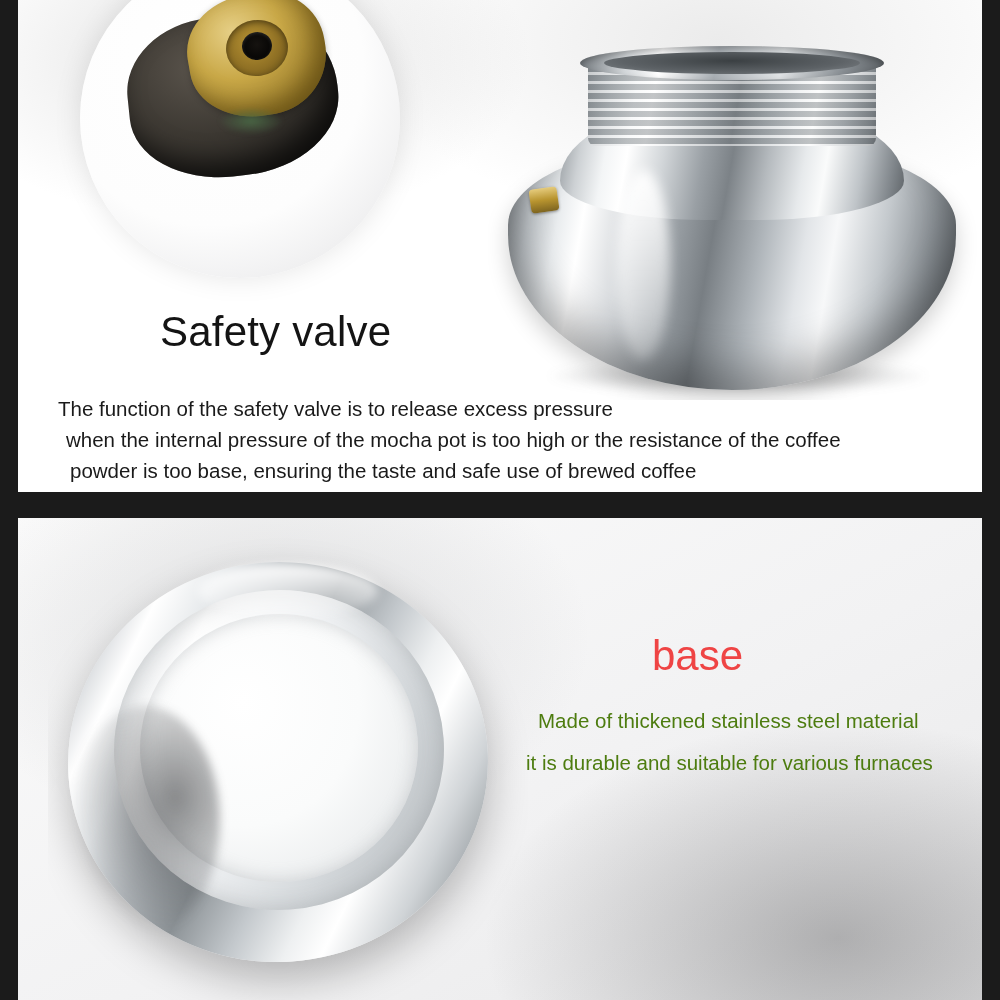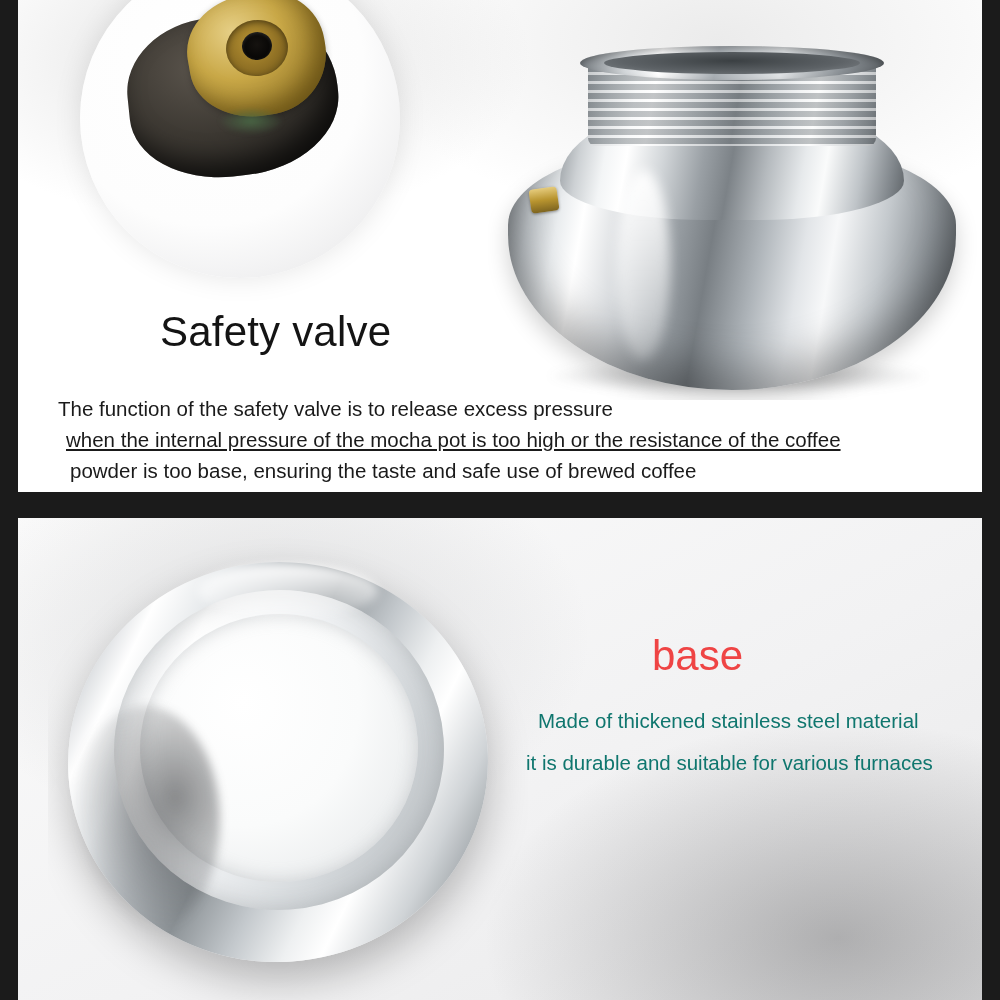--- a/index.html
+++ b/index.html
@@ -247,21 +247,21 @@
     left: 40px;
     top: 393px;
     width: 880px;
   }
   #sv-lines .ln {
     font-size: 20.5px;
     color: #1a1a1a;
     line-height: 31px;
     white-space: nowrap;
   }
-  #sv-lines .ln:nth-child(2) { padding-left: 8px; text-decoration: underline; }
+  #sv-lines .ln:nth-child(2) { padding-left: 8px; }
   #sv-lines .ln:nth-child(3) { padding-left: 12px; }
 
   
   #base-backdrop {
     position: absolute;
     left: 0; top: 0;
     width: 964px; height: 482px;
     background:
       radial-gradient(ellipse 460px 300px at 250px 120px, rgba(150,152,155,0.28) 0%, rgba(255,255,255,0) 70%),
       radial-gradient(ellipse 520px 320px at 820px 420px, rgba(60,60,62,0.35) 0%, rgba(255,255,255,0) 68%),
@@ -344,21 +344,21 @@
     color: #ef4444;
   }
   #base-lines {
     position: absolute;
     left: 498px;
     top: 182px;
     width: 460px;
   }
   #base-lines .ln {
     font-size: 20.5px;
-    color: #0f766e;
+    color: #4d7c0f;
     line-height: 42px;
     white-space: nowrap;
   }
   #base-lines .ln:nth-child(1) { padding-left: 22px; }
   #base-lines .ln:nth-child(2) { padding-left: 10px; }
   #base-lines .ln:nth-child(3) { padding-left: 16px; }
 </style>
 </head>
 <body>
 

